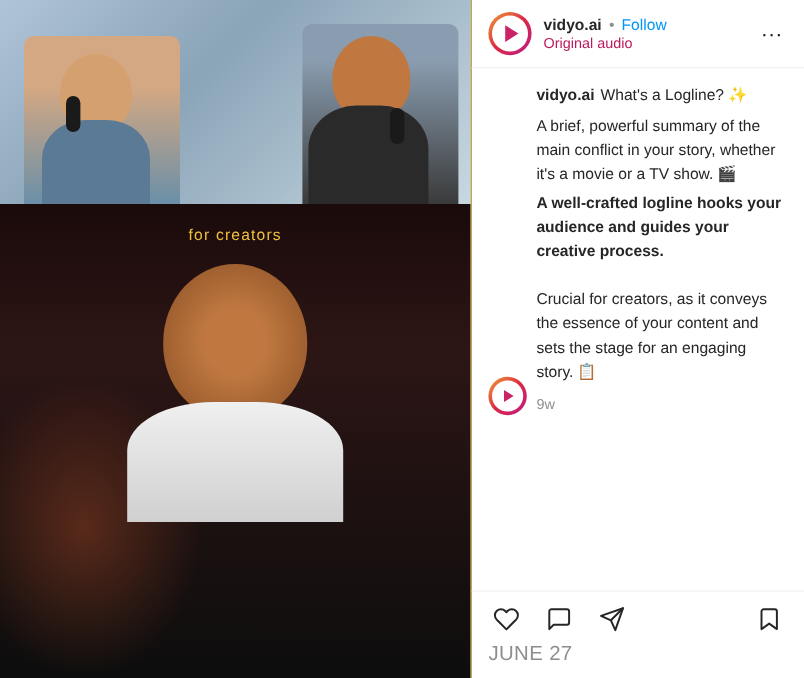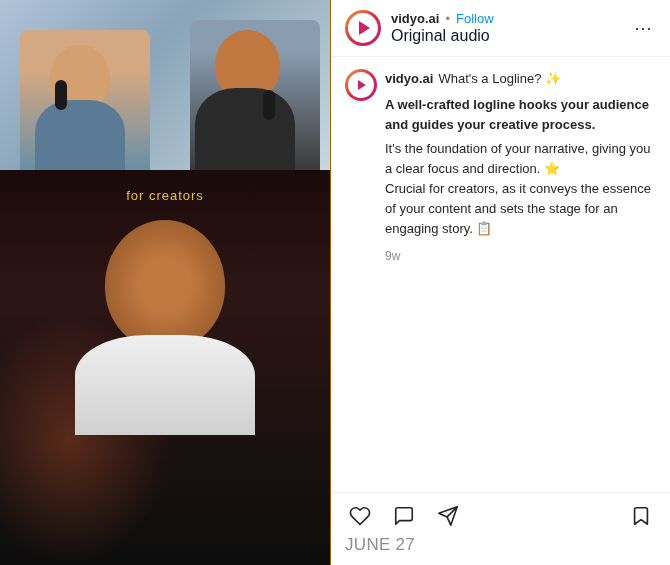--- a/index.html
+++ b/index.html
@@ -7,21 +7,21 @@
       width: 670px;
       height: 565px;
       font-family: -apple-system, BlinkMacSystemFont, 'Segoe UI', sans-serif;
       background: #fff;
       display: flex;
       overflow: hidden;
     }
 
     
     .video-panel {
-      width: 330px;
+      width: 392px;
       height: 565px;
       position: relative;
       background: #bef264;
       flex-shrink: 0;
     }
 
     .video-top {
       width: 100%;
       height: 170px;
       background: linear-gradient(135deg, #b0c4d8 0%, #8aa4b8 40%, #c8d8e0 100%);
@@ -270,22 +270,22 @@
       font-size: 13px;
       font-weight: 400;
       color: #0095f6;
       background: none;
       border: none;
       cursor: pointer;
       padding: 0;
     }
 
     .original-audio {
-      font-size: 16px;
-      color: #0f172a;
+      font-size: 12px;
+      color: #be185d;
       margin-top: 1px;
     }
 
     .more-btn {
       background: none;
       border: none;
       cursor: pointer;
       font-size: 18px;
       color: #262626;
       padding: 0 4px;
@@ -293,21 +293,21 @@
 
     
     .caption-area {
       flex: 1;
       overflow-y: auto;
       padding: 12px 14px;
     }
 
     .caption-header {
       display: flex;
-      align-items: flex-start;
+      align-items: flex-end;
       gap: 8px;
       margin-bottom: 8px;
     }
 
     .caption-avatar {
       width: 32px;
       height: 32px;
       border-radius: 50%;
       background: linear-gradient(135deg, #f09433, #e6683c, #dc2743, #cc2366, #bc1888);
       display: flex;
@@ -455,23 +455,23 @@
   <div class="caption-area">
     <div class="caption-header">
       <div class="caption-avatar">
         <div class="caption-avatar-inner">
           <div class="caption-avatar-play"></div>
         </div>
       </div>
       <div class="caption-text-block">
         <span class="caption-username">vidyo.ai</span><span class="caption-main">What's a Logline? ✨</span>
         <div style="margin-top:6px; font-size:13px; line-height:1.55; color:#262626;">
+          <div>A brief, powerful summary of the main conflict in your story, whether it's a movie or a TV show. 🎬</div>
           <div style="margin-top:4px;font-weight:bold;">A well-crafted logline hooks your audience and guides your creative process.</div>
-          <div style="margin-top:4px;">It's the foundation of your narrative, giving you a clear focus and direction. ⭐</div>
-          <div style="margin-top:0;">Crucial for creators, as it conveys the essence of your content and sets the stage for an engaging story. 📋</div>
+          <div style="margin-top:20px;">Crucial for creators, as it conveys the essence of your content and sets the stage for an engaging story. 📋</div>
         </div>
         <div class="time-ago">9w</div>
       </div>
     </div>
   </div>
 
   <div class="actions-bar">
     <div class="action-icons">
 
       <button class="action-icon-btn">

